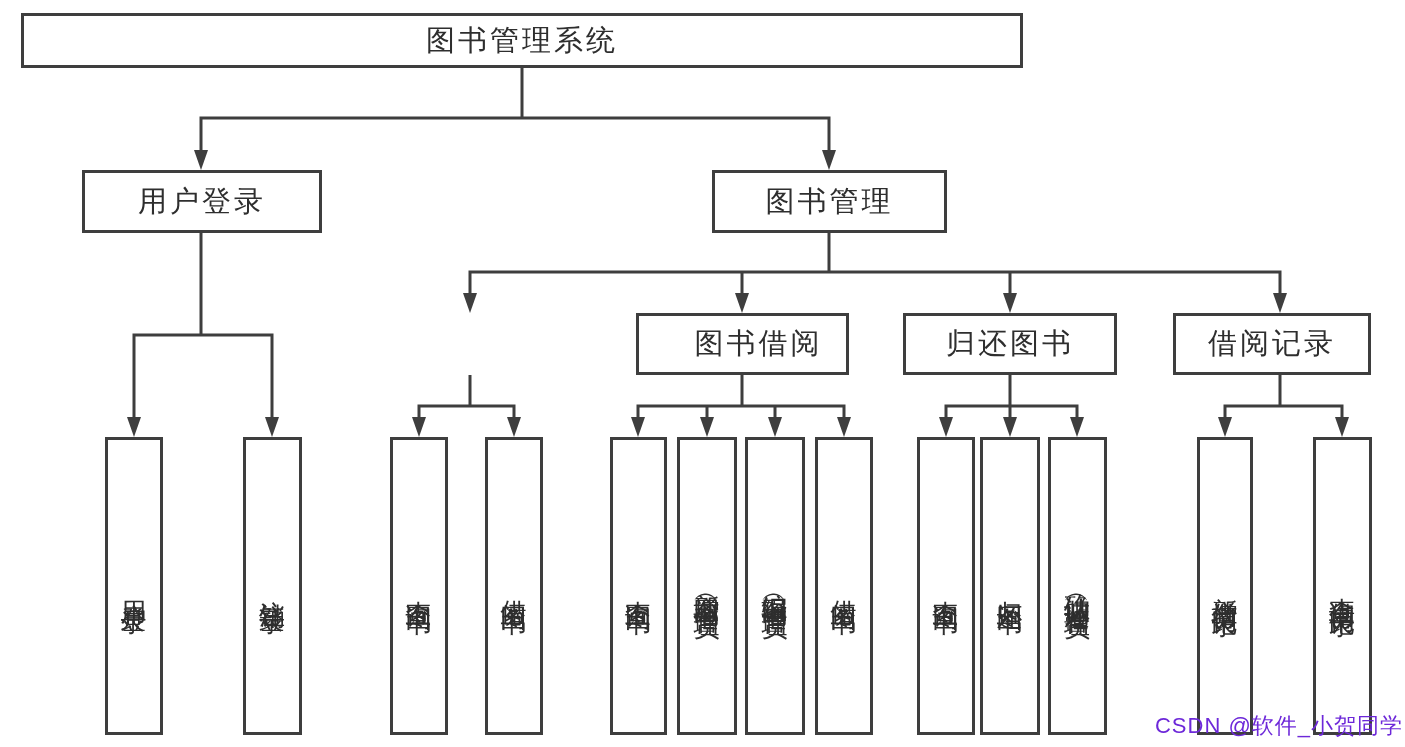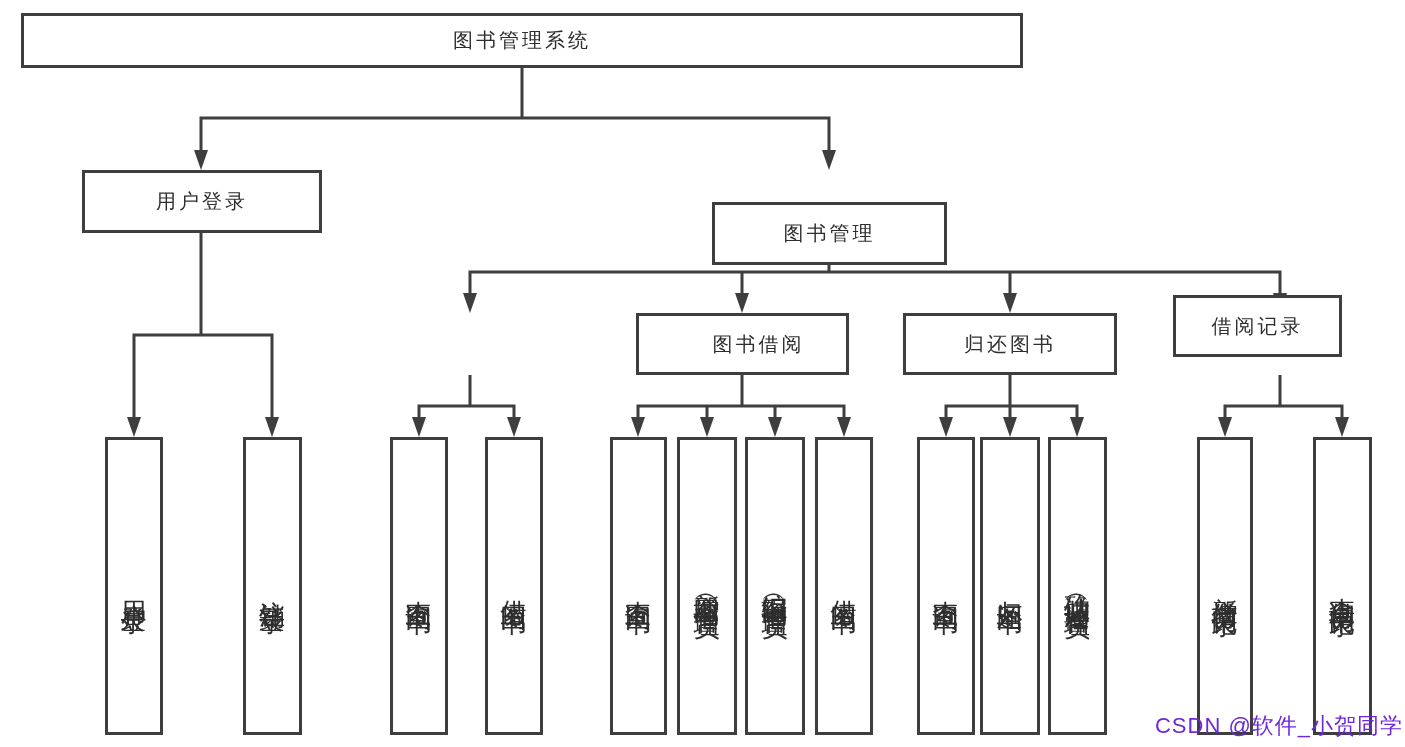--- a/index.html
+++ b/index.html
@@ -21,21 +21,21 @@
     position: absolute;
     box-sizing: border-box;
     border: 3px solid #3e3e3e;
     background: #ffffff;
     display: flex;
     align-items: center;
     justify-content: center;
     color: #2e2e2e;
   }
   .node {
-    font-size: 20px;
+    font-size: 29px;
     letter-spacing: 3px;
     white-space: nowrap;
   }
   .leaf {
     writing-mode: vertical-rl;
     text-orientation: mixed;
     font-size: 26px;
     letter-spacing: 3px;
     line-height: 1;
     white-space: nowrap;
@@ -96,31 +96,31 @@
     </g>
   </svg>
 
   <div class="node" style="left:21px; top:13px; width:1002px; height:55px;">
     <span>图书管理系统</span>
   </div>
 
   <div class="node" style="left:82px; top:170px; width:240px; height:63px;">
     <span>用户登录</span>
   </div>
-  <div class="node" style="left:712px; top:170px; width:235px; height:63px;margin-top:32px;">
+  <div class="node" style="left:712px; top:170px; width:235px; height:63px;">
     <span>图书管理</span>
   </div>
 
   <div class="node" style="left:636px; top:313px; width:213px; height:62px;padding-left:32px;">
     <span>图书借阅</span>
   </div>
   <div class="node" style="left:903px; top:313px; width:214px; height:62px;">
     <span>归还图书</span>
   </div>
-  <div class="node" style="left:1173px; top:295px; width:169px; height:62px;">
+  <div class="node" style="left:1173px; top:313px; width:198px; height:62px;">
     <span>借阅记录</span>
   </div>
 
   <div class="leaf" style="left:105px; top:437px; width:58px; height:298px;">
     <span>用户登录</span>
   </div>
   <div class="leaf" style="left:243px; top:437px; width:59px; height:298px;">
     <span>注销登录</span>
   </div>
 

